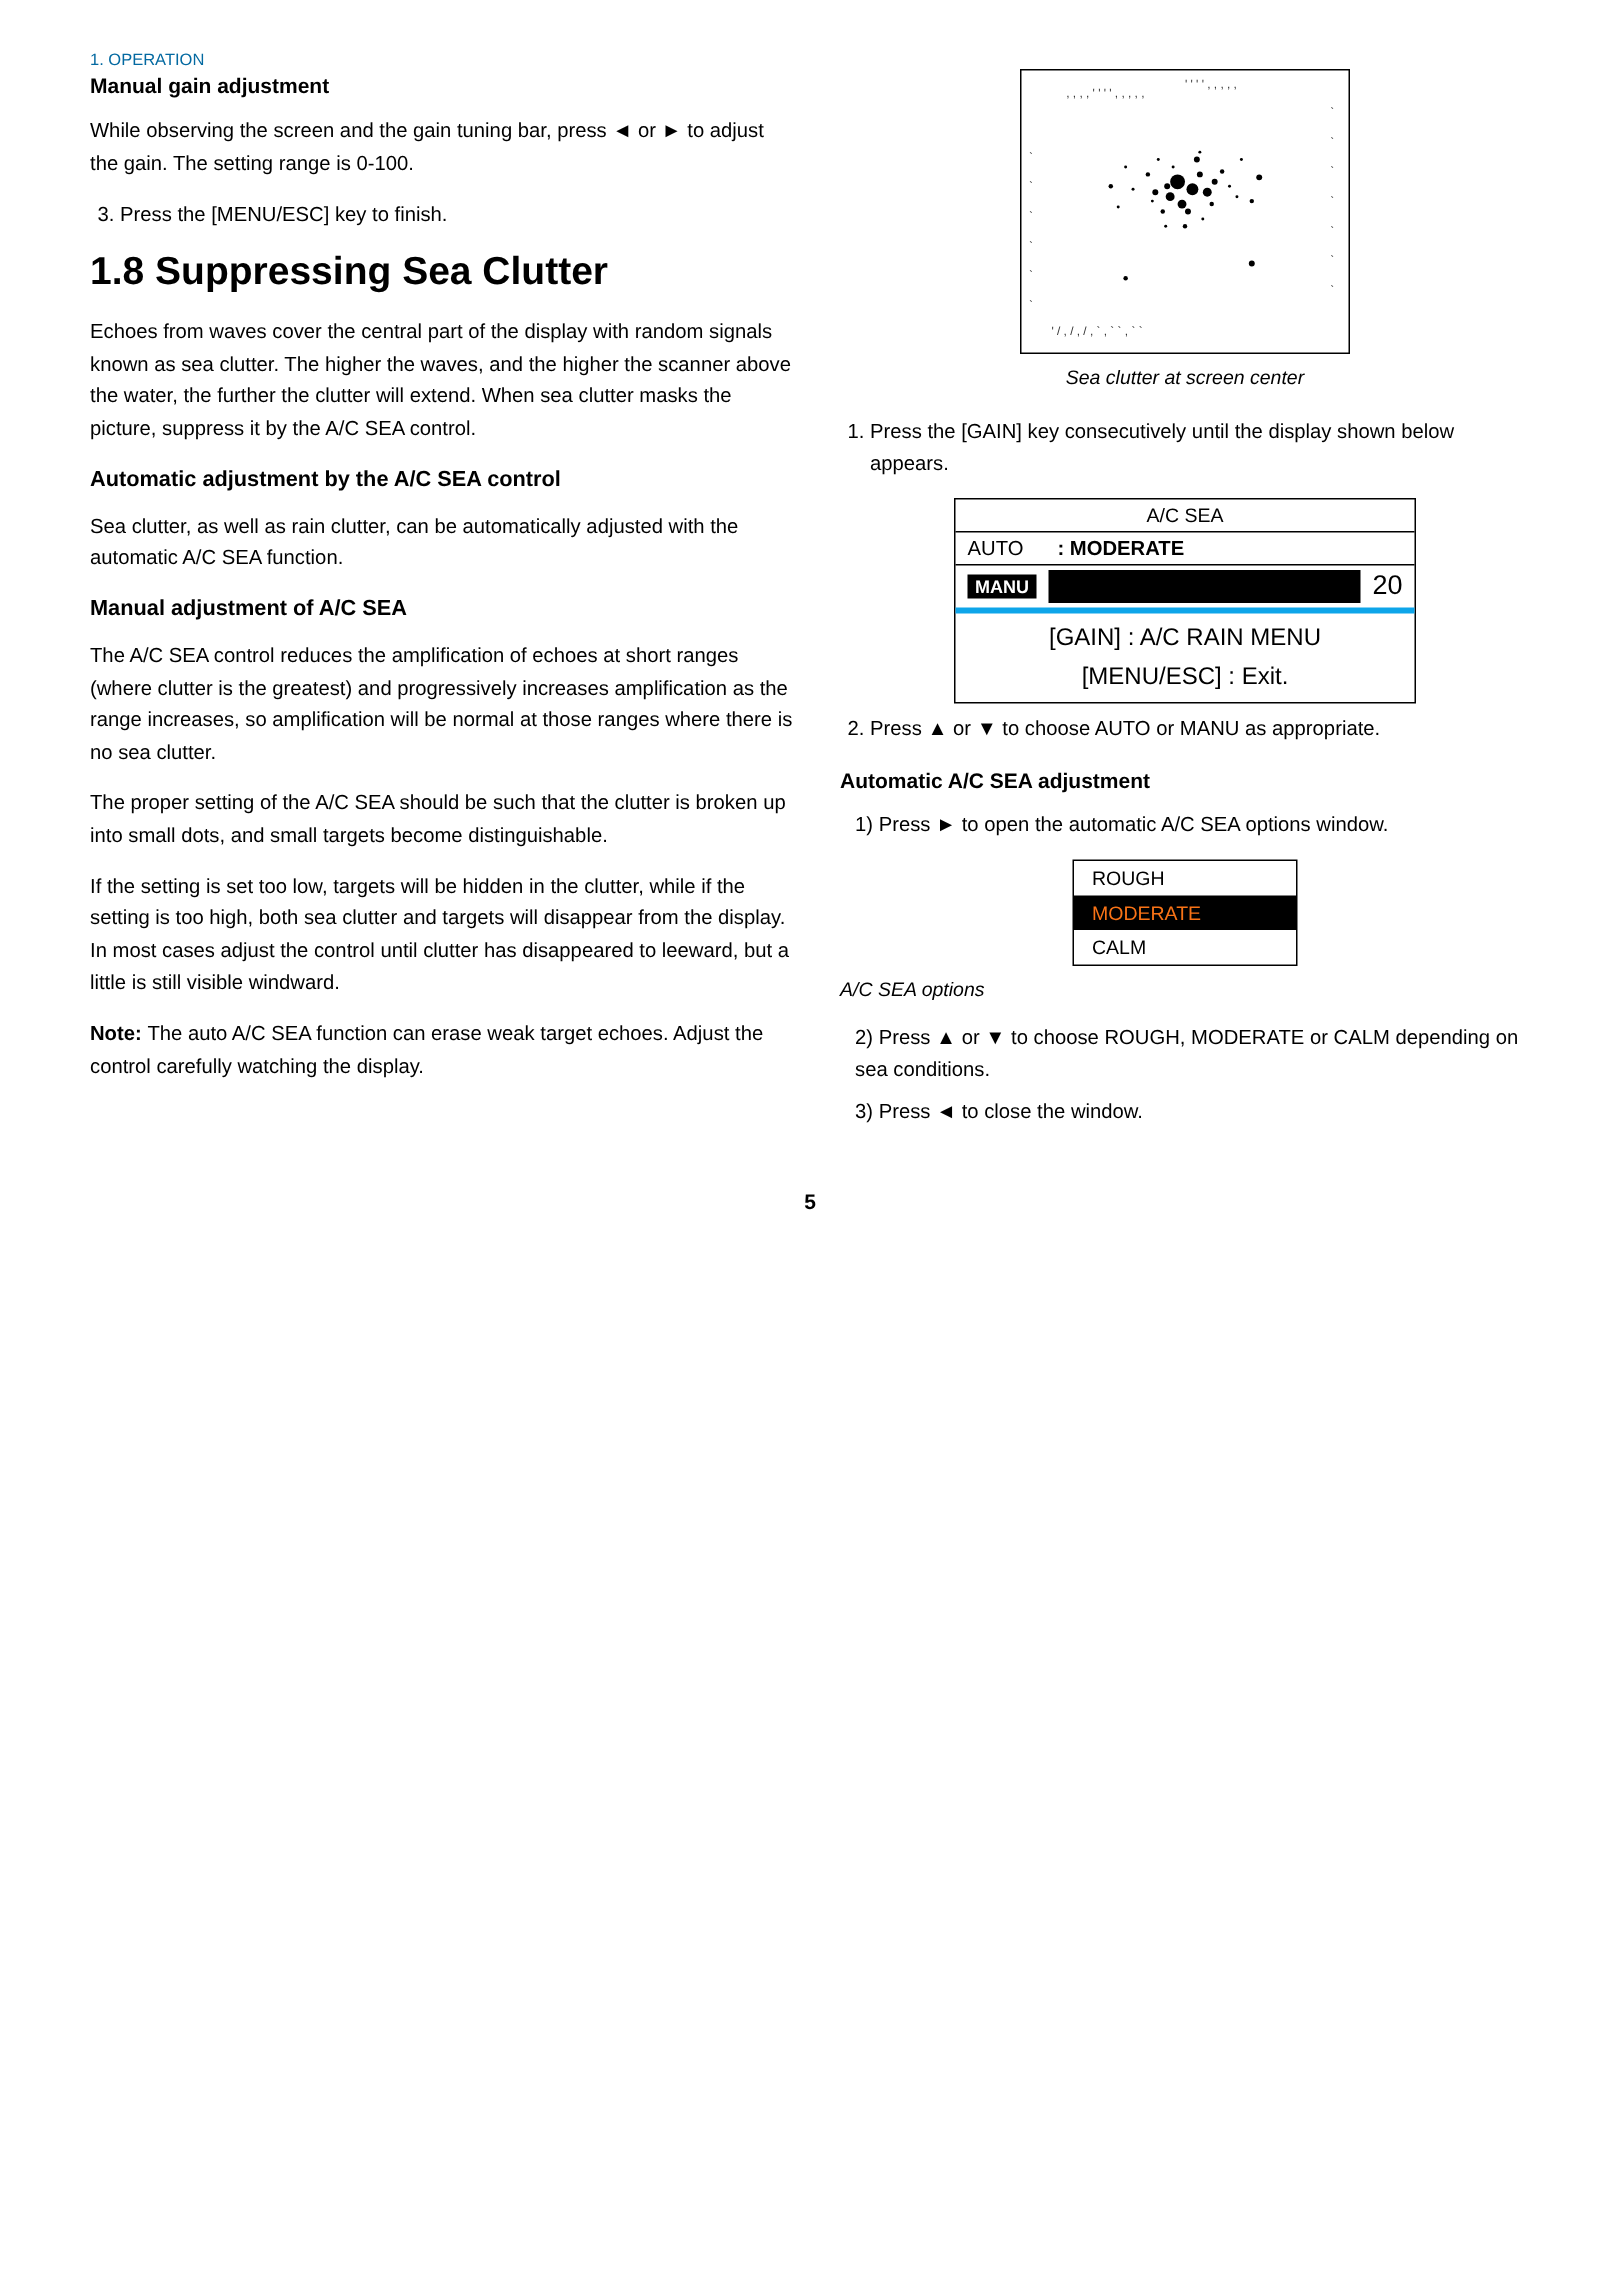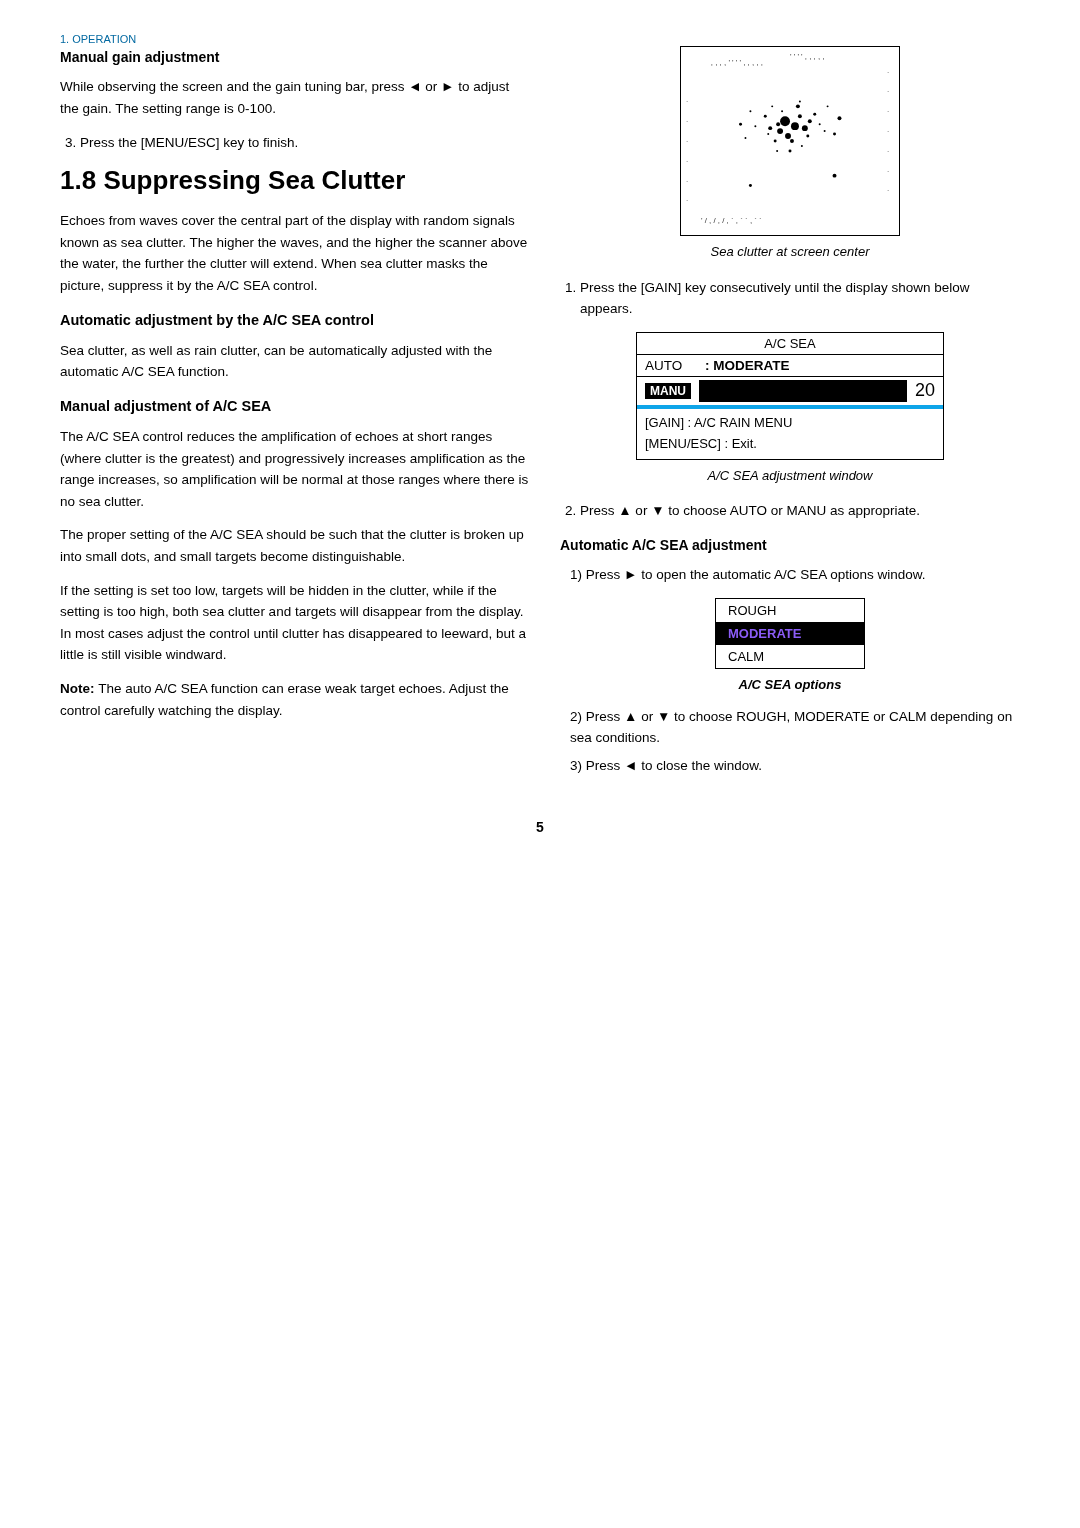--- a/index.html
+++ b/index.html
@@ -157,22 +157,23 @@
       margin-right: 8px;
     }
 
     .manu-number {
       font-size: 18px;
       font-weight: normal;
     }
 
     .ac-sea-footer {
       padding: 4px 8px;
-      font-size: 13px;
+      font-size: 16px;
       line-height: 1.6;
+      text-align: center;
     }
 
     .ac-sea-caption {
       text-align: center;
       font-style: italic;
       font-size: 13px;
       margin-bottom: 14px;
     }
 
     .options-box {
@@ -182,30 +183,28 @@
       font-size: 13.5px;
     }
 
     .options-row {
       padding: 4px 12px;
       font-size: 13px;
     }
 
     .options-row.selected {
       background: #000;
-      color: #8b5cf6;
-      font-weight: bold;
+      color: #f97316;
+      font-weight: normal;
     }
 
     .options-caption {
-      text-align: center;
       font-style: italic;
       font-size: 13px;
       margin-bottom: 10px;
-      font-weight: bold;
     }
 
     .note-bold {
       font-weight: bold;
     }
 
     .page-number {
       text-align: center;
       font-size: 14px;
       margin-top: 30px;
@@ -348,21 +347,20 @@
         <span class="manu-tag">MANU</span>
         <span class="manu-bar"></span>
         <span class="manu-number">20</span>
       </div>
       <div class="ac-sea-footer">
         <div>[GAIN]   : A/C RAIN MENU</div>
         <div>[MENU/ESC] :  Exit.</div>
       </div>
     </div>
 
-    <p class="ac-sea-caption">A/C SEA adjustment window</p>
 
     <ol start="2">
       <li>Press ▲ or ▼ to choose AUTO or MANU as appropriate.</li>
     </ol>
 
     <div>
       <p class="section-title-bold">Automatic A/C SEA adjustment</p>
 
       <ol class="indent-list">
         <li>

